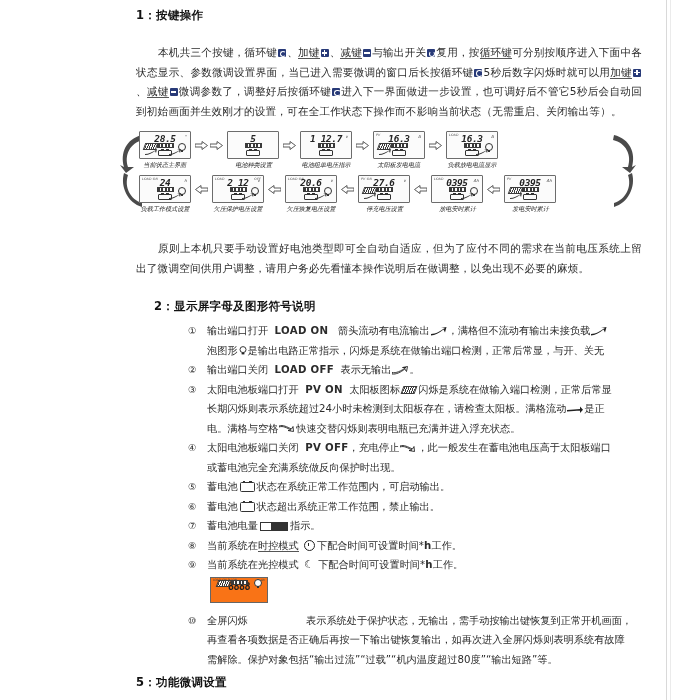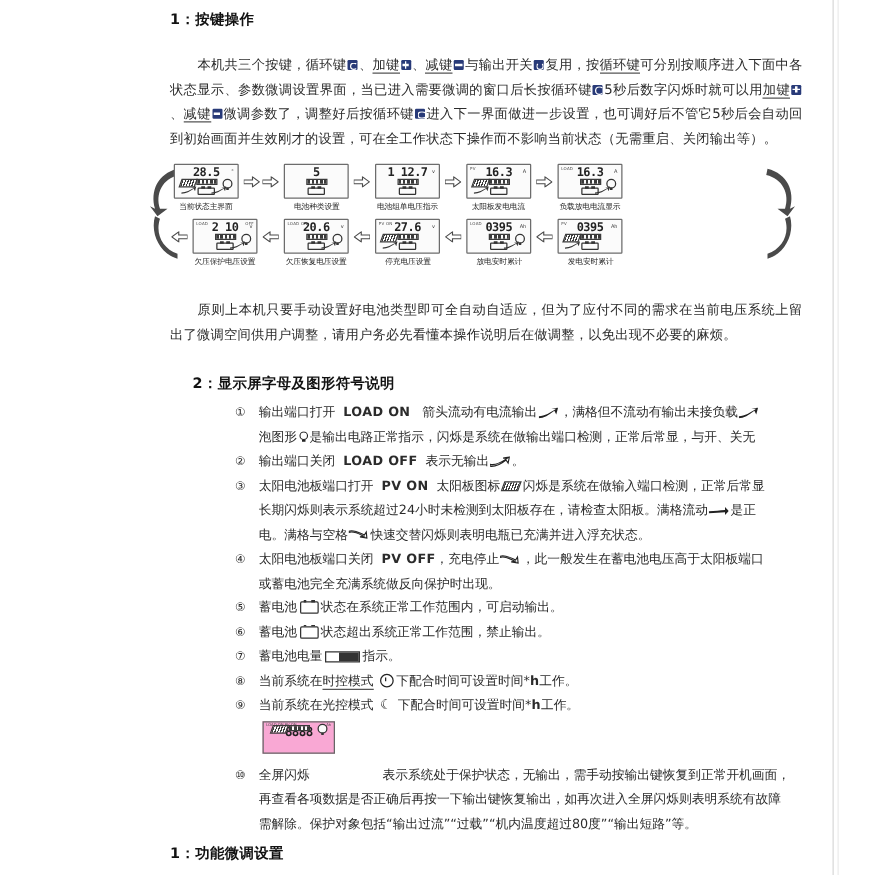--- a/index.html
+++ b/index.html
@@ -44,20 +44,21 @@
     position:relative;margin:10px 0 8px 0;height:88px;
   }
   .flow-row{
     display:flex;align-items:flex-start;
     height:44px;
   }
   .flow-row.r2{justify-content:flex-start;}
   .cellwrap{
     display:flex;flex-direction:column;align-items:center;
     width:58px;
+    font-style:italic;
   }
   .lcd{
     width:52px;height:28px;border:1px solid #6c6c6c;
     background:#fbfbfb;border-radius:1px;position:relative;
     box-sizing:border-box;overflow:hidden;
   }
   .lcd .tinytop{
     position:absolute;top:0.5px;left:2px;font-size:3.2px;
     color:#4a4a4a;letter-spacing:0.2px;line-height:4px;
   }
@@ -202,21 +203,21 @@
     border:1.1px solid #fff;border-radius:50%;border-top-color:transparent;
   }
   .ul{border-bottom:0.8px solid #555;text-align:center;}
 
   
   .flashblock{
     margin:4px 0 0 52px;position:relative;height:30px;
   }
   .flashlcd{
     position:absolute;left:22px;top:-2px;width:58px;height:26px;
-    border:1px solid #666;background:#f9a8d4;box-sizing:border-box;
+    border:1px solid #666;background:#f97316;box-sizing:border-box;
   }
   .flashlcd .fv{
     position:absolute;top:3px;left:0;right:0;text-align:center;
     font-family:"DejaVu Sans Mono","Liberation Mono",monospace;
     font-size:10px;font-weight:bold;letter-spacing:-0.5px;color:#1f1f1f;
   }
   .flashlcd .fl,.flashlcd .fr{
     position:absolute;top:1px;font-size:3px;line-height:3.6px;color:#444;
   }
   .flashlcd .fl{left:2px;} .flashlcd .fr{right:2px;text-align:right;}
@@ -350,32 +351,48 @@
                 <path d="M0 5 C4 5,7 3,11 1 L8 1 L12 0 L11 4 L10 2 C7 4,4 6,0 6 Z" fill="#333"></path>
               </svg>
           </div>
         </div>
         <div class="cap">负载放电电流显示</div>
       </div>
     </div>
 
     <div class="flow-row r2">
 
+      <div class="cellwrap">
+        <div class="lcd">
+          <div class="tinytop">LOAD ON</div>
+          <div class="val">24</div>
+          <div class="unit">h</div>
+          <div class="icons">
+            <span class="ic bat"></span>
+            <span class="ic bulb"></span>
+            <span class="ic batbig"></span>
+            <svg class="ic arrR" viewBox="0 0 13 7">
+                <path d="M0 5 C4 5,7 3,11 1 L8 1 L12 0 L11 4 L10 2 C7 4,4 6,0 6 Z" fill="#333"></path>
+              </svg>
+          </div>
+        </div>
+        <div class="cap">负载工作模式设置</div>
+      </div>
 
       <div class="arrowcell">
           <svg width="13" height="9" viewBox="0 0 13 9">
             <path d="M13 3 L6 3 L6 0.5 L0.5 4.5 L6 8.5 L6 6 L13 6 Z" fill="none" stroke="#4a4a4a" stroke-width="0.9"></path>
           </svg>
         </div>
 
       <div class="cellwrap">
         <div class="lcd">
           <div class="tinytop">LOAD</div>
           <div class="tinytop right">OFF</div>
-          <div class="val">2 10</div>
+          <div class="val">2 12</div>
           <div class="unit">v</div>
           <div class="icons">
             <span class="ic bat"></span>
             <span class="ic bulb"></span>
             <span class="ic batbig"></span>
             <svg class="ic arrR" viewBox="0 0 13 7">
                 <path d="M0 5 C4 5,7 3,11 1 L8 1 L12 0 L11 4 L10 2 C7 4,4 6,0 6 Z" fill="#333"></path>
               </svg>
           </div>
         </div>
@@ -583,14 +600,14 @@
     <div class="symrow">
       <div class="num">⑩</div>
       <div class="symtext">
         全屏闪烁&nbsp;&nbsp;&nbsp;&nbsp;&nbsp;&nbsp;&nbsp;&nbsp;&nbsp;&nbsp;&nbsp;&nbsp;&nbsp;&nbsp;&nbsp;&nbsp;&nbsp;&nbsp;表示系统处于保护状态，无输出，需手动按输出键恢复到正常开机画面，<br>
         再查看各项数据是否正确后再按一下输出键恢复输出，如再次进入全屏闪烁则表明系统有故障<br>
         需解除。保护对象包括“输出过流”“过载”“机内温度超过80度”“输出短路”等。
       </div>
     </div>
   </div>
 
-  <h2 class="heading tail">1：功能微调设置</h2>
+  <h2 class="heading tail">5：功能微调设置</h2>
 </div>
 
 </body></html>

